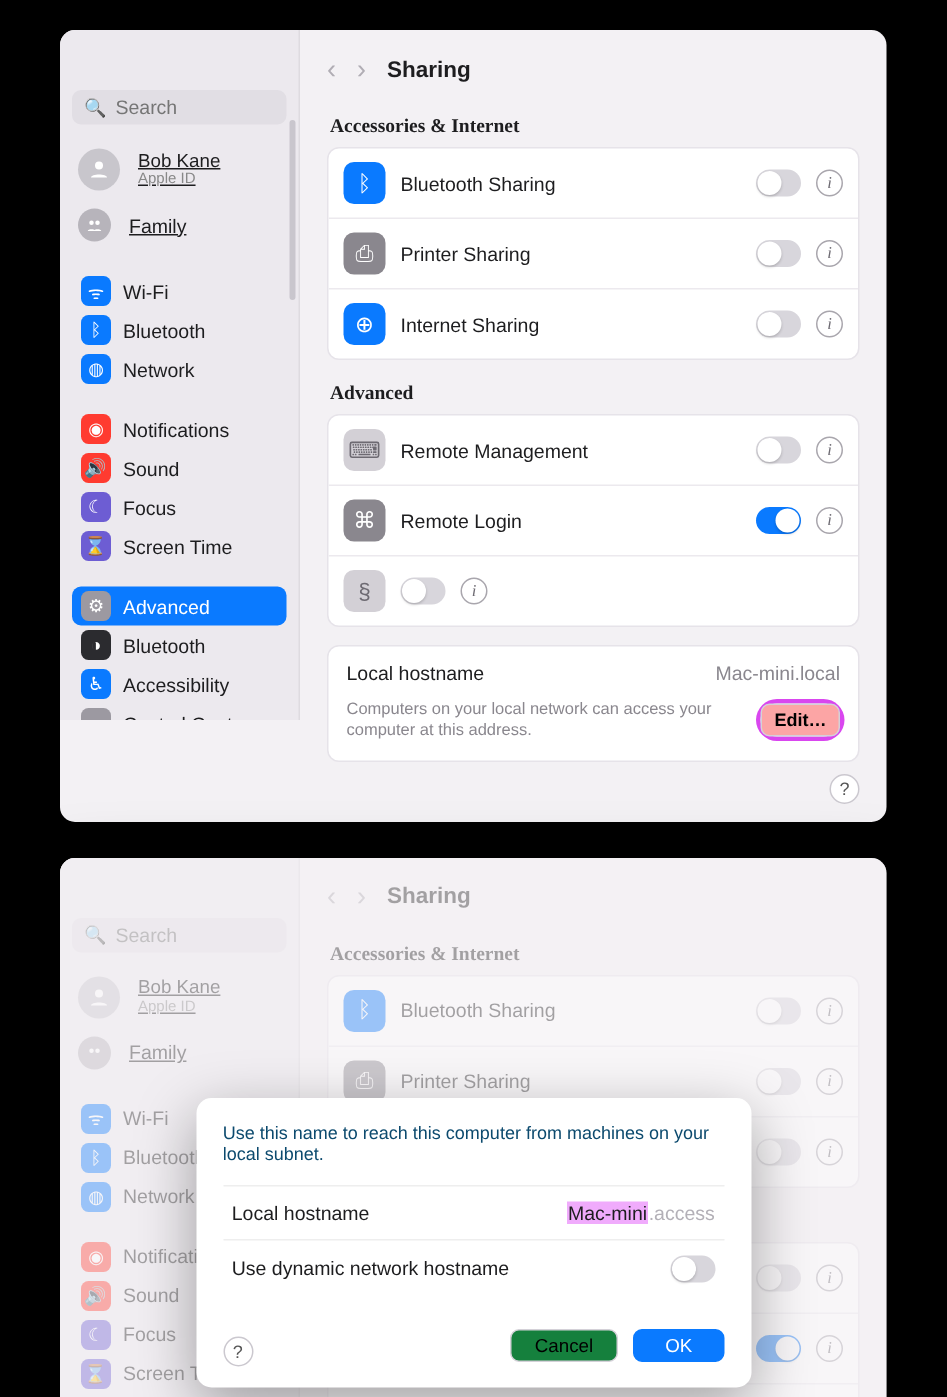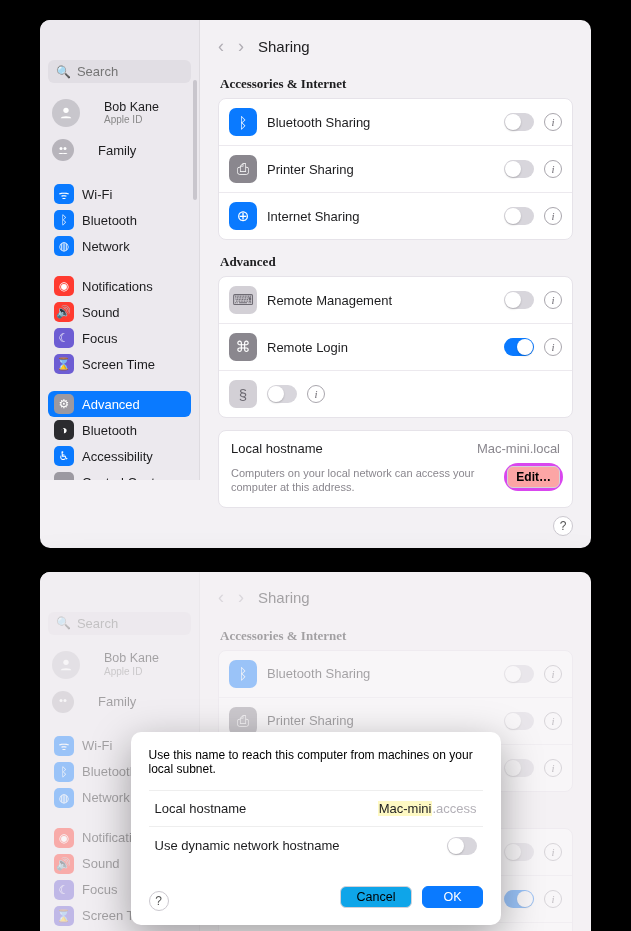--- a/index.html
+++ b/index.html
@@ -38,21 +38,21 @@
   .search {
     display: flex; align-items: center; gap: 6px;
     background: #e1dee4; border-radius: 6px; padding: 4px 8px;
     margin-bottom: 10px;
   }
   .search input {
     border: 0; background: transparent; outline: none; font-size: 13px;
     width: 100%; color: #666;
   }
   .search .mag { color: #888; font-size: 12px; }
-  .account { display: flex; align-items: center; gap: 24px; padding: 6px 4px; border-radius: 6px; }
+  .account { display: flex; align-items: center; gap: 12px; padding: 6px 4px; border-radius: 6px; text-decoration: underline; }
   .avatar { width: 28px; height: 28px; border-radius: 50%; background: #c8c6cc; display:flex;align-items:center;justify-content:center;color:#fff; }
   .avatar.small { width: 22px; height:22px; background:#b7b4bb; }
   .acct-text { line-height: 1.1; }
   .acct-name { font-size: 12.5px; }
   .acct-sub { font-size: 10px; color: #888; }
   .side-list { margin-top: 10px; }
   .side-group { margin-top: 14px; }
   .side-item {
     display: flex; align-items: center; gap: 8px;
     padding: 3px 6px; border-radius: 6px; font-size: 13px;
@@ -66,21 +66,21 @@
   }
   .scroll-track {
     position:absolute; right:2px; top:60px; width:4px; height:120px;
     background:#c9c6cd; border-radius:2px;
   }
 
   
   .content { flex: 1; padding: 10px 18px 12px 18px; position: relative; }
   .toolbar { display: flex; align-items: center; gap: 14px; height: 32px; }
   .nav-arrow { color: #b0adb4; font-size: 18px; cursor: default; }
-  .title { font-weight: 400; font-size: 15px; }
+  .title { font-weight: 700; font-size: 15px; }
   .section-head { font-weight: 600; font-size: 13px; margin: 14px 0 6px 2px; font-family: Liberation Serif, serif; }
   .card {
     background: #fff; border: 1px solid #e6e3e9; border-radius: 8px;
     overflow: hidden;
   }
   .row {
     display: flex; align-items: center; gap: 10px;
     padding: 9px 10px; border-bottom: 1px solid #ece9ee;
   }
   .row:last-child { border-bottom: 0; }
@@ -106,21 +106,21 @@
   }
   .hostname-card {
     background:#fff; border:1px solid #e6e3e9; border-radius:8px; margin-top:12px; padding:0;
   }
   .hostname-top {
     display:flex; justify-content:space-between; padding:10px 12px 6px 12px;
     font-size:13px;
   }
   .hostname-top .val { color:#8a878e; }
   .hostname-bottom {
-    display:flex; gap:14px; padding:4px 12px 12px 12px; align-items:flex-start;
+    display:flex; gap:14px; padding:4px 12px 12px 12px; align-items:center;
   }
   .hostname-desc { font-size:11px; color:#8a878e; line-height:1.3; flex:1; }
   .edit-btn {
     background:#fca5a5; border:1px solid #d4d1d8; border-radius:6px;
     padding:3px 8px; font-size:12px; cursor:default;font-weight:bold;
   }
   .edit-highlight {
     box-shadow: 0 0 0 3px #d946ef; border-radius: 12px;
   }
   .help-btn {
@@ -131,36 +131,36 @@
 
   
   .window.dimmed { margin-top: 24px; }
   .dim-overlay { position:absolute; inset:0; background:rgba(243,241,244,.62); pointer-events:none; }
   .dialog {
     position:absolute; left:50%; top:160px; transform:translateX(-50%);
     width:370px; background:#fff; border-radius:10px;
     box-shadow:0 12px 40px rgba(0,0,0,.35); padding:16px 18px 14px 18px;
     z-index:5;
   }
-  .dialog .desc { font-size:12px; color:#000000; margin-bottom:14px; }
+  .dialog .desc { font-size:12px; color:#0c4a6e; margin-bottom:14px; }
   .d-row {
     display:flex; align-items:center; padding:10px 6px;
     border-top:1px solid #eee; font-size:13px;
   }
   .d-row:last-of-type { border-bottom:1px solid #eee; }
   .d-label { flex:1; }
-  .d-val .editable { background:#fef9c3; padding:0 1px; }
+  .d-val .editable { background:#f0abfc; padding:0 1px; }
   .d-val .suffix { color:#b3b0b7; }
   .dialog-foot {
     display:flex; align-items:center; gap:10px; margin-top:18px;
   }
   .dialog-foot .help-btn { margin-left:0; }
   .dialog-foot .spacer { flex:1; }
   .btn {
-    border:1px solid #d4d1d8; background:#0ea5e9; border-radius:6px;
+    border:1px solid #d4d1d8; background:#15803d; border-radius:6px;
     padding:3px 16px; font-size:12.5px;
   }
   .btn.primary { background:#0a7aff; color:#fff; border-color:#0a7aff; padding:3px 20px; }
 
   
   .c-blue{background:#0a7aff}.c-grey{background:#9c99a1}.c-red{background:#ff3b30}
   .c-purple{background:#6d5dd3}.c-dark{background:#2b2b2f}
   .c-graphite{background:#8a878e}
   .c-lgrey{background:#d3d0d6;color:#6d6a72}
 </style>

